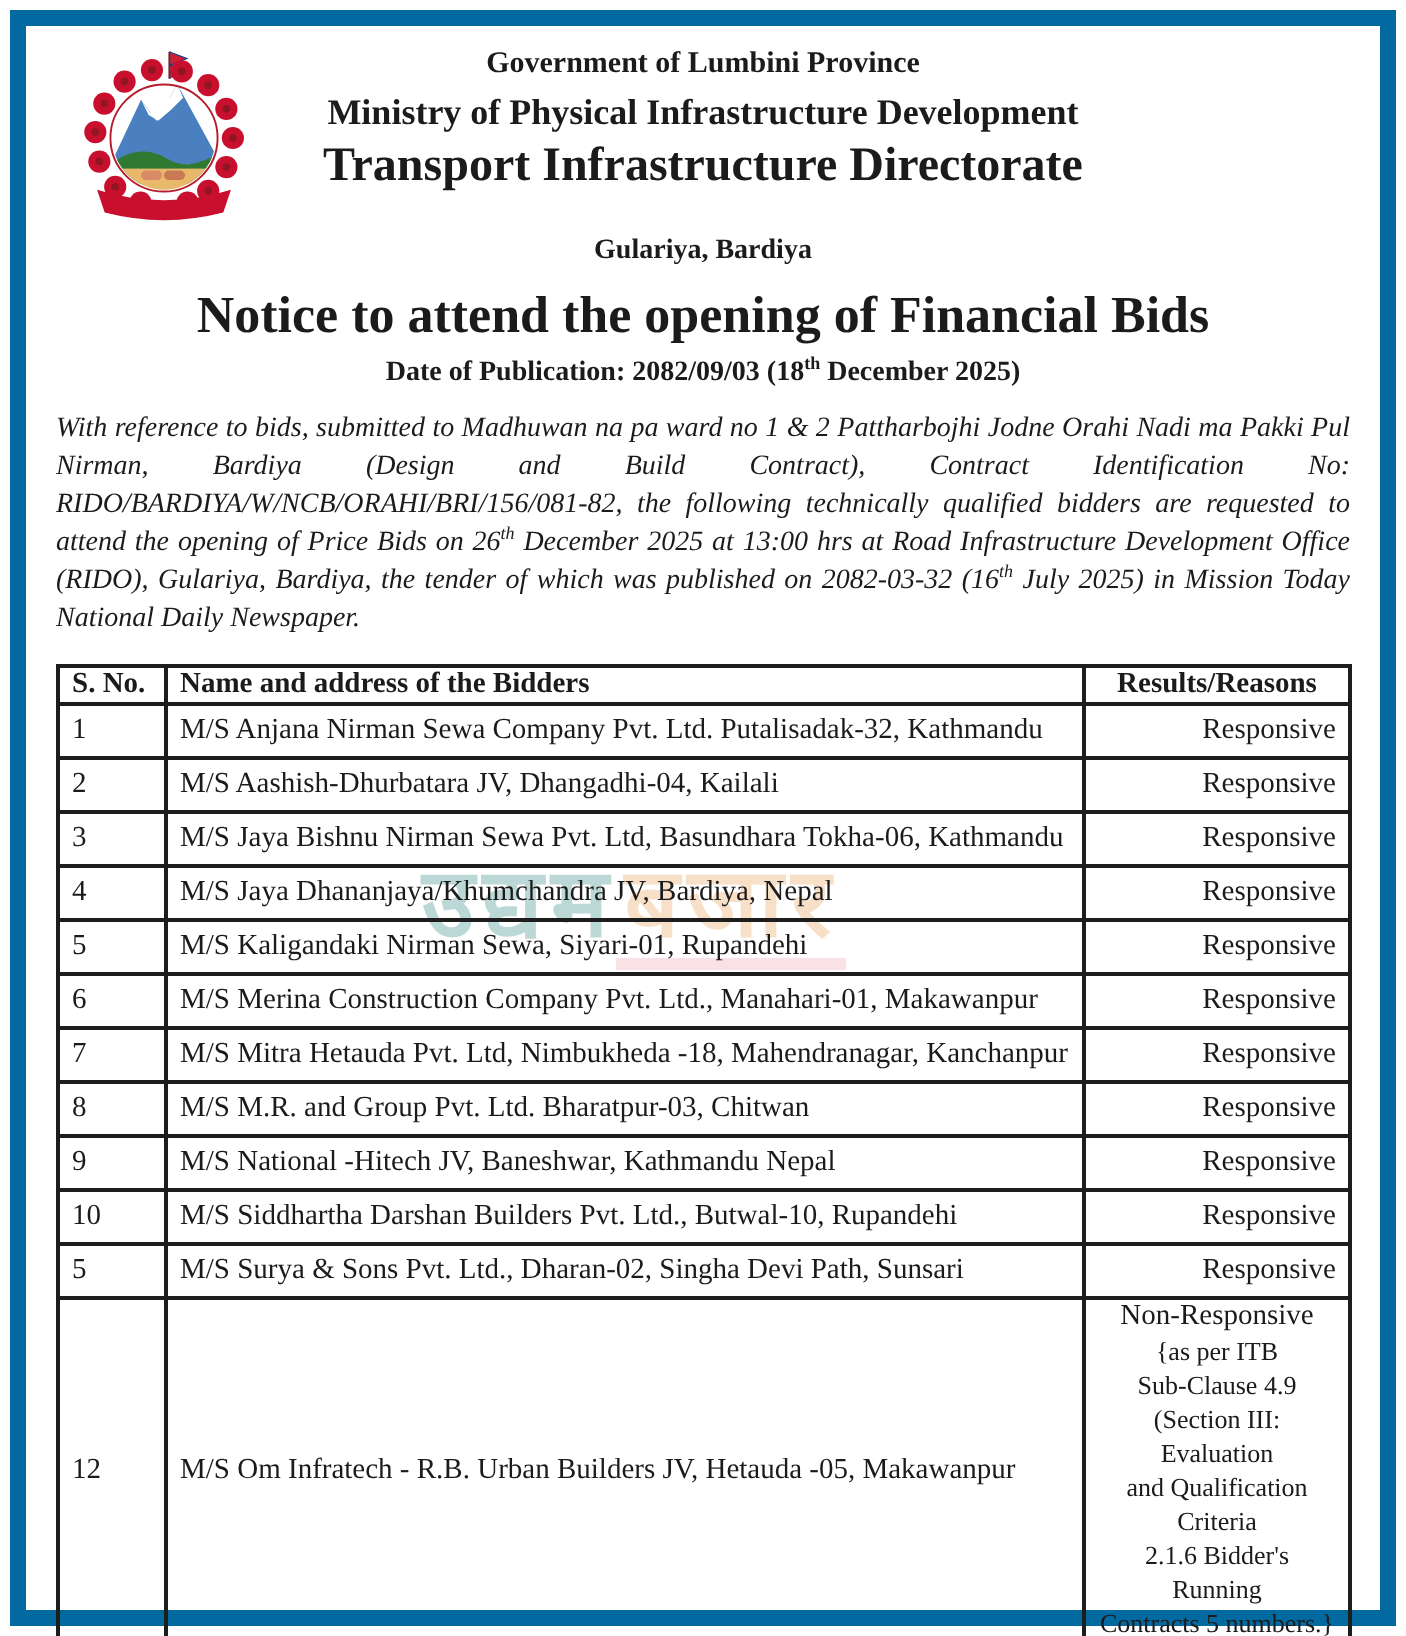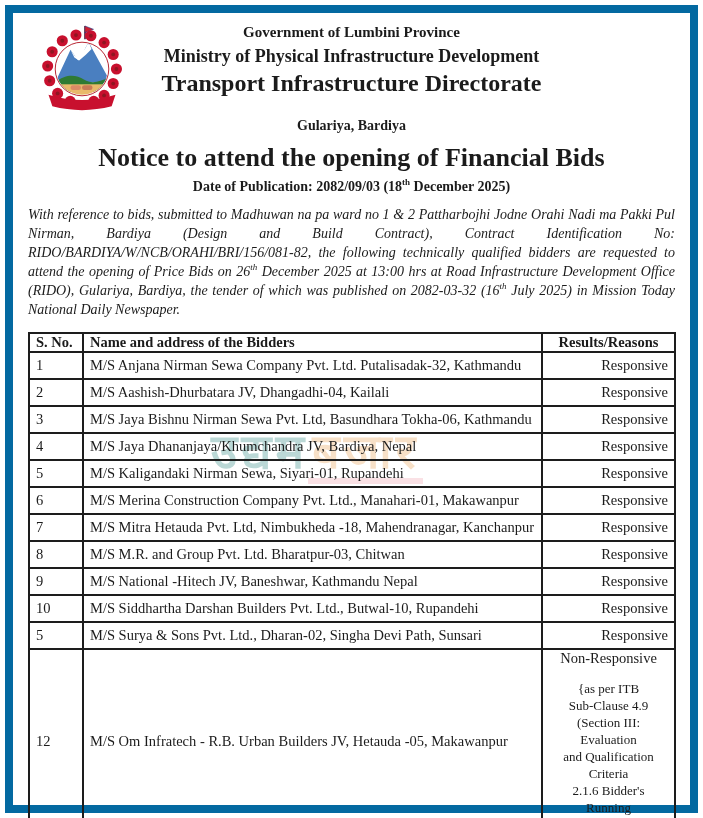--- a/index.html
+++ b/index.html
@@ -53,21 +53,21 @@
   col.c-res{width:133px;}
   tr.hdr{height:16px;}
   tr.r{height:27px;}
   tr.r-big{height:116px;}
   th{font-weight:bold;text-align:left;}
   th.res-h{text-align:center;}
   td.sn{text-align:left;padding-left:7px;}
   td.name{text-align:left;padding-left:10px;}
   td.res{text-align:right;}
   td.res-big{text-align:center;vertical-align:top;padding-top:7px;}
-  .res-main{font-size:14.5px;margin-bottom:13px;}
+  .res-main{font-size:14.5px;}
   .res-note{font-size:13px;line-height:17px;white-space:pre-line;}
 </style>
 </head>
 <body>
 
 <div class="frame">
 
   <div class="emblem">
     <svg viewBox="0 0 100 92" width="98" height="88" aria-hidden="true">
 

